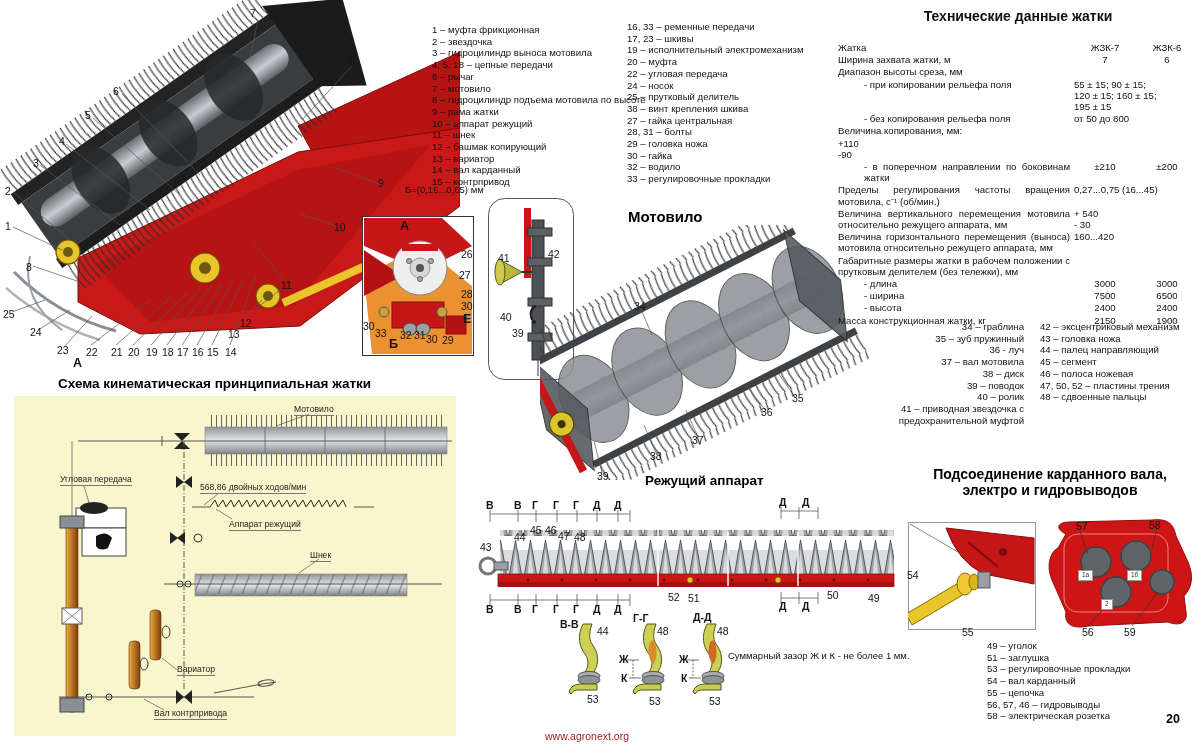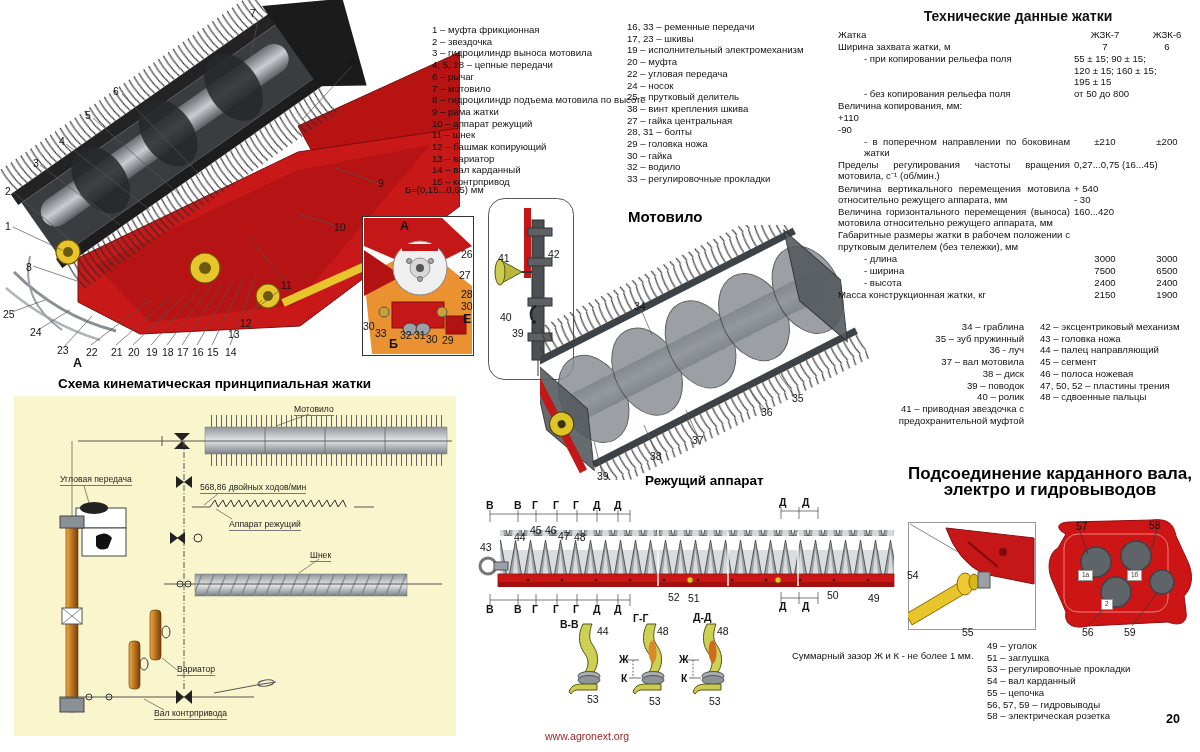--- a/index.html
+++ b/index.html
@@ -9,24 +9,24 @@
   .ill{position:absolute;}
   .co{position:absolute;font-size:10.5px;line-height:1;color:#141414;white-space:nowrap;}
   .co.big{font-size:12.5px;font-weight:bold;}
   .co.sec{font-size:10.5px;font-weight:bold;}
   .co.box{font-size:6.5px;background:#fff;border:1px solid #999;padding:1px 3px;color:#333;}
   .co.kl{font-size:8.6px;color:#222;border-bottom:1px solid #777;padding-bottom:1px;}
   .plist{position:absolute;}
   .li{font-size:9.6px;line-height:11.7px;white-space:nowrap;}
   .plist.wrap .li{white-space:normal;text-align:right;}
   .sect-title{position:absolute;font-weight:bold;font-size:13.5px;color:#000;white-space:nowrap;}
-  .cardan-title{white-space:pre-line;text-align:center;line-height:16px;font-size:17px;}
+  .cardan-title{white-space:pre-line;text-align:center;line-height:16px;font-size:14px;}
   .note{font-size:9.5px;color:#111;white-space:nowrap;}
   .tt{position:absolute;left:838px;top:8px;width:360px;}
-  .tt-title{text-align:center;font-weight:bold;font-size:14px;margin-bottom:5px;}
+  .tt-title{text-align:center;font-weight:bold;font-size:14px;margin-bottom:18px;}
   .trow{display:flex;align-items:flex-start;font-size:9.6px;line-height:11.2px;margin-bottom:1px;}
   .trow .tlabel{flex:1;text-align:justify;padding-right:4px;}
   .trow.ind .tlabel{padding-left:26px;}
   .tv{width:62px;text-align:center;flex:none;}
   .tspan{width:124px;flex:none;white-space:pre-line;}
   .kpanel{position:absolute;left:14px;top:396px;width:442px;height:340px;background:#f9f6cd;}
   .furl{position:absolute;left:545px;top:730px;font-size:10.5px;color:#9c1b1b;}
   .pnum{position:absolute;left:1166px;top:712px;font-size:12.5px;font-weight:bold;color:#000;}
 </style>
 </head>
@@ -475,39 +475,44 @@
       <div class="li">46 – полоса ножевая</div>
       <div class="li">47, 50, 52 – пластины трения</div>
       <div class="li">48 – сдвоенные пальцы</div>
     </div>
   <div class="plist" style="left:987px;top:640px;width:200px">
       <div class="li">49 – уголок</div>
       <div class="li">51 – заглушка</div>
       <div class="li">53 – регулировочные прокладки</div>
       <div class="li">54 – вал карданный</div>
       <div class="li">55 – цепочка</div>
-      <div class="li">56, 57, 59 – гидровыводы</div>
+      <div class="li">56, 57, 46 – гидровыводы</div>
       <div class="li">58 – электрическая розетка</div>
     </div>
 
   <div class="abs note" style="left:405px;top:184px">Б=(0,15...0,65) мм</div>
-  <div class="abs note" style="left:792px;top:650px">Суммарный зазор Ж и К - не более 1 мм.</div>
+  <div class="abs note" style="left:728px;top:650px">Суммарный зазор Ж и К - не более 1 мм.</div>
 
   <div class="tt">
     <div class="tt-title">Технические данные жатки</div>
     <div class="tt-rows">
         <div class="trow">
           <div class="tlabel">Жатка</div>
           <div class="tv">ЖЗК-7</div>
           <div class="tv">ЖЗК-6</div>
         </div>
         <div class="trow">
           <div class="tlabel">Ширина захвата жатки, м</div>
           <div class="tv">7</div>
           <div class="tv">6</div>
+        </div>
+        <div class="trow">
+          <div class="tlabel">Диапазон высоты среза, мм</div>
+          <div class="tv"></div>
+          <div class="tv"></div>
         </div>
         <div class="trow ind">
           <div class="tlabel">- при копировании рельефа поля</div>
           <div class="tspan">55 ± 15; 90 ± 15;
 120 ± 15; 160 ± 15;
 195 ± 15</div>
         </div>
         <div class="trow ind">
           <div class="tlabel">- без копирования рельефа поля</div>
           <div class="tspan">от 50 до 800</div>

